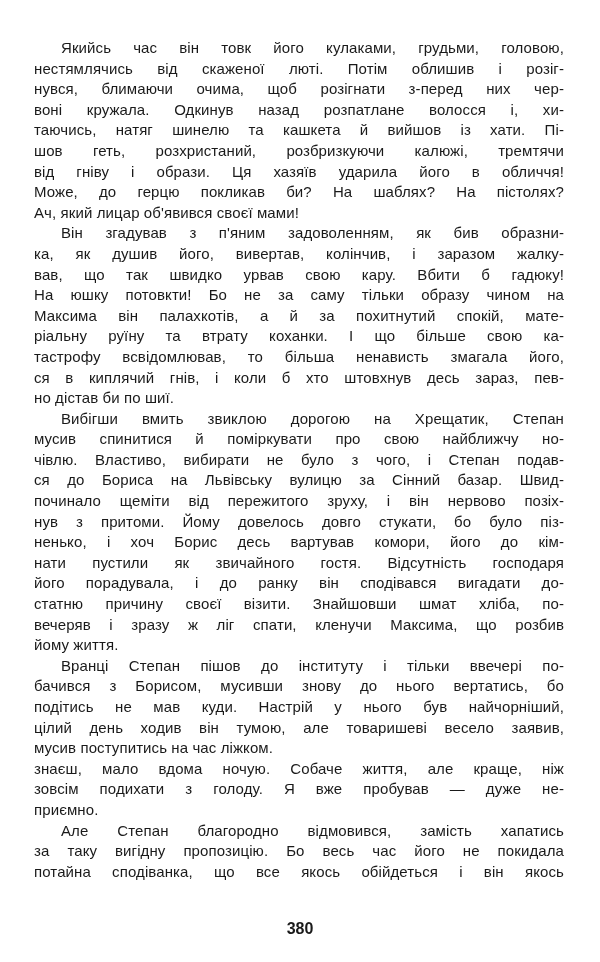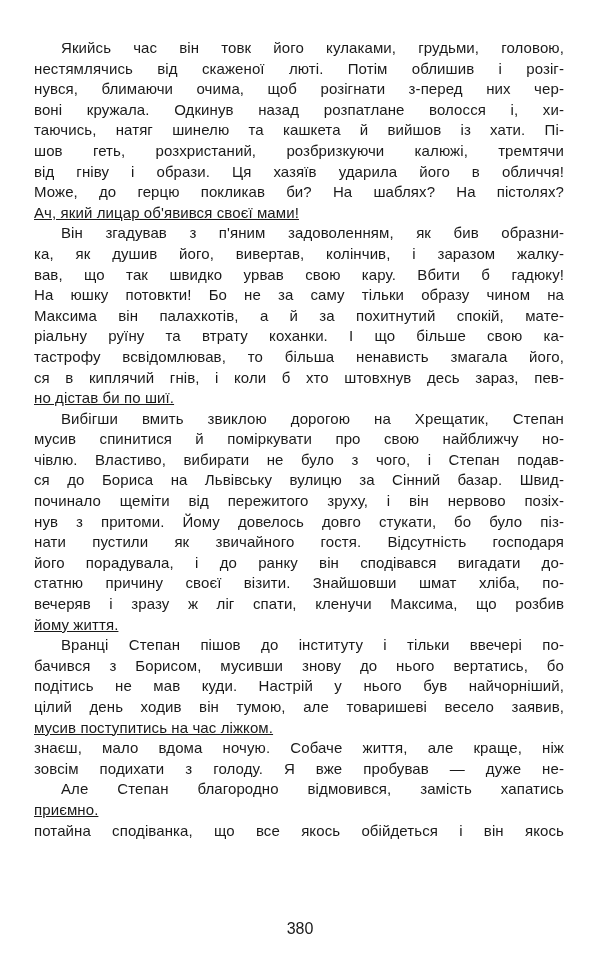--- a/index.html
+++ b/index.html
@@ -28,30 +28,29 @@
       white-space: nowrap;
       text-align: justify;
       text-align-last: justify;
       letter-spacing: 0.1px;
     }
     .line.indent {
       padding-left: 27px;
     }
     .line.last {
       text-align-last: left;
-      text-decoration: underline;
     }
     .page-number {
       position: absolute;
       left: 0;
       width: 600px;
       top: 920px;
       text-align: center;
       font-size: 16px;
-      font-weight: normal;
+      font-weight: bold;
       font-family: "Liberation Sans", sans-serif;
       color: #1a1a1a;
     }
   </style>
 </head>
 <body>
 
 <div class="page" id="page-text">
     <div class="line indent">Якийсь час він товк його кулаками, грудьми, головою,</div>
     <div class="line">нестямлячись від скаженої люті. Потім облишив і розіг-</div>
@@ -70,30 +69,32 @@
     <div class="line">ріальну руїну та втрату коханки. І що більше свою ка-</div>
     <div class="line">тастрофу всвідомлював, то більша ненависть змагала його,</div>
     <div class="line">ся в киплячий гнів, і коли б хто штовхнув десь зараз, пев-</div>
     <div class="line last">но дістав би по шиї.</div>
     <div class="line indent">Вибігши вмить звиклою дорогою на Хрещатик, Степан</div>
     <div class="line">мусив спинитися й поміркувати про свою найближчу но-</div>
     <div class="line">чівлю. Властиво, вибирати не було з чого, і Степан подав-</div>
     <div class="line">ся до Бориса на Львівську вулицю за Сінний базар. Швид-</div>
     <div class="line">починало щеміти від пережитого зруху, і він нервово позіх-</div>
     <div class="line">нув з притоми. Йому довелось довго стукати, бо було піз-</div>
+    <div class="line">ненько, і хоч Борис десь вартував комори, його до кім-</div>
     <div class="line">нати пустили як звичайного гостя. Відсутність господаря</div>
     <div class="line">його порадувала, і до ранку він сподівався вигадати до-</div>
     <div class="line">статню причину своєї візити. Знайшовши шмат хліба, по-</div>
     <div class="line">вечеряв і зразу ж ліг спати, кленучи Максима, що розбив</div>
     <div class="line last">йому життя.</div>
     <div class="line indent">Вранці Степан пішов до інституту і тільки ввечері по-</div>
     <div class="line">бачився з Борисом, мусивши знову до нього вертатись, бо</div>
     <div class="line">подітись не мав куди. Настрій у нього був найчорніший,</div>
     <div class="line">цілий день ходив він тумою, але товаришеві весело заявив,</div>
     <div class="line last">мусив поступитись на час ліжком.</div>
     <div class="line">знаєш, мало вдома ночую. Собаче життя, але краще, ніж</div>
     <div class="line">зовсім подихати з голоду. Я вже пробував — дуже не-</div>
+    <div class="line last">приємно.</div>
     <div class="line indent">Але Степан благородно відмовився, замість хапатись</div>
-    <div class="line last">приємно.</div>
+    <div class="line">за таку вигідну пропозицію. Бо весь час його не покидала</div>
     <div class="line">потайна сподіванка, що все якось обійдеться і він якось</div>
   </div>
 
 <div class="page-number">380</div>
 
 </body></html>

